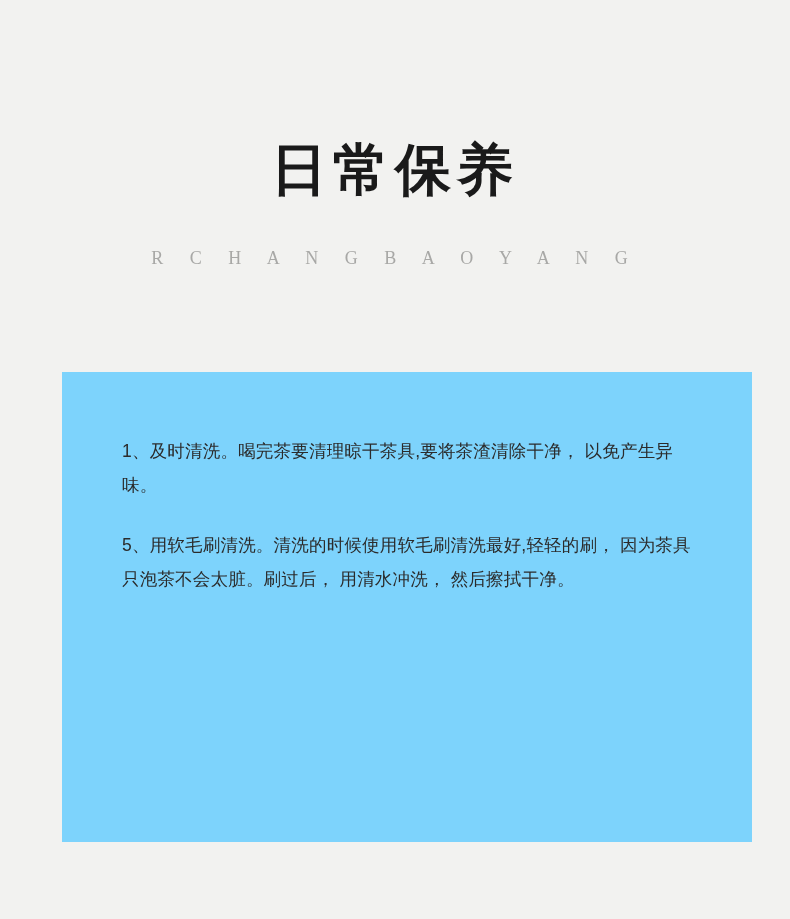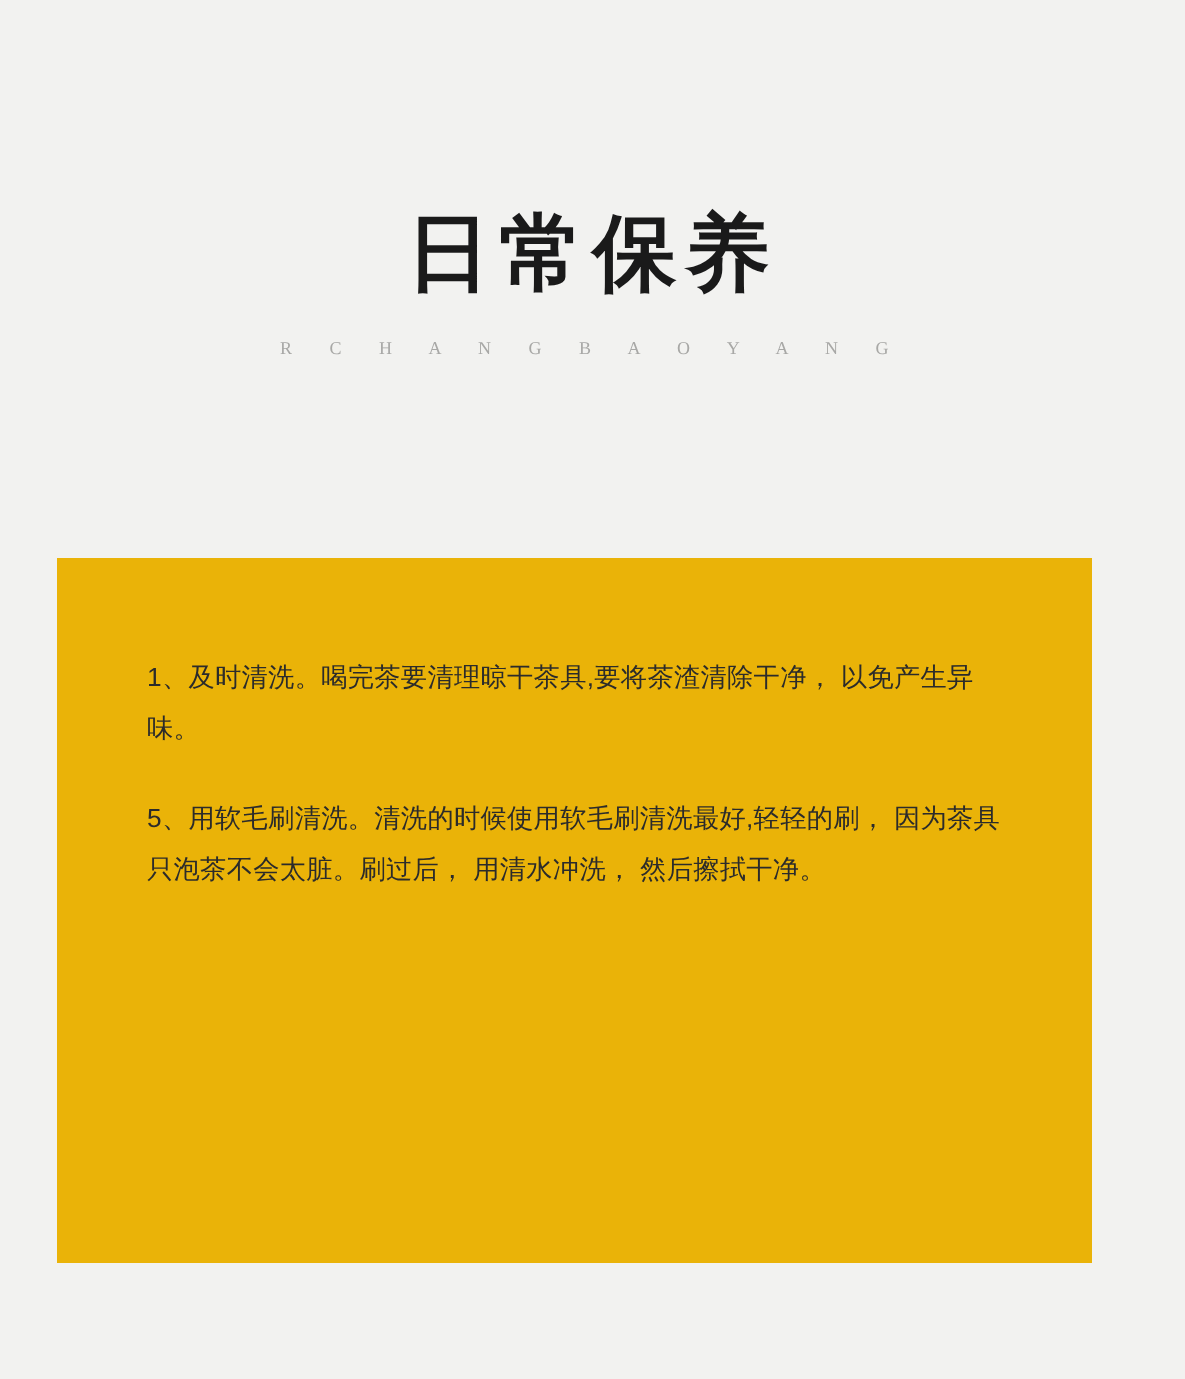--- a/index.html
+++ b/index.html
@@ -27,34 +27,34 @@
   .title {
     font-family: "Liberation Serif", serif;
     font-weight: bold;
     font-size: 56px;
     letter-spacing: 6px;
     color: #1a1a1a;
     line-height: 1.1;
     margin: 0;
   }
   .subtitle {
-    margin-top: 23px;
+    margin-top: 46px;
     font-family: "Liberation Serif", serif;
-    font-size: 12px;
+    font-size: 18px;
     letter-spacing: 11px;
     color: #a8a8a6;
     white-space: pre;
   }
   .card {
     position: absolute;
-    left: 38px;
+    left: 62px;
     top: 372px;
     width: 690px;
     height: 470px;
-    background: #eab308;
+    background: #7dd3fc;
     box-sizing: border-box;
     padding: 62px 58px 40px 60px;
   }
   .para {
     font-family: "Liberation Sans", sans-serif;
     font-size: 17.5px;
     line-height: 1.95;
     color: #2b2b2b;
     margin: 0 0 26px 0;
     text-align: left;

